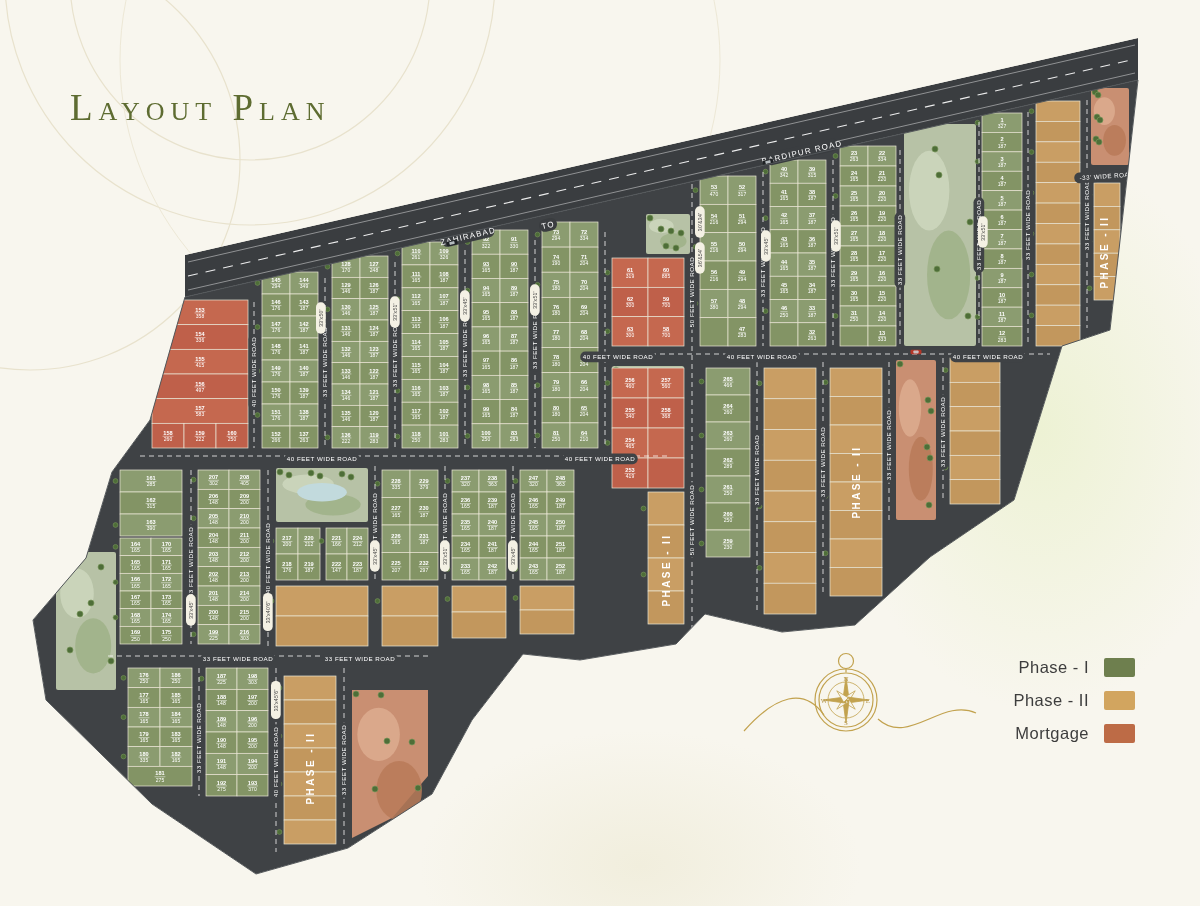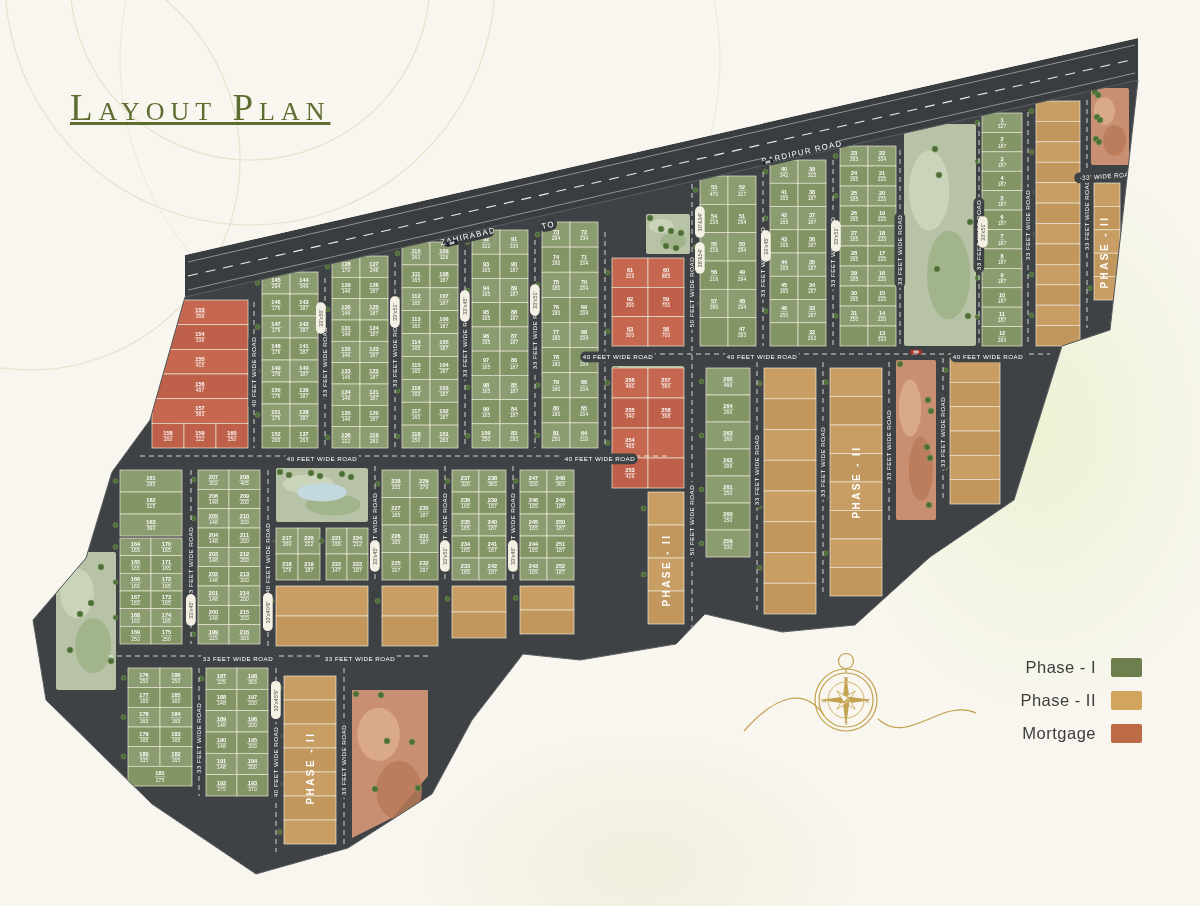--- a/index.html
+++ b/index.html
@@ -4,25 +4,25 @@
 <style>
   html,body{margin:0;padding:0;background:#e9e7dd;}
   .page{position:relative;width:1200px;height:906px;background:#f8f6ee;overflow:hidden;
         font-family:"Liberation Sans",sans-serif;}
   .decor{position:absolute;inset:0;pointer-events:none;}
   .right-glow{position:absolute;right:-70px;top:110px;width:460px;height:640px;
         background:radial-gradient(ellipse at center,#edf2d4 0%,rgba(237,242,212,0) 62%);}
   .bottom-glow{position:absolute;left:380px;bottom:-120px;width:520px;height:320px;
         background:radial-gradient(ellipse at center,#f1eedd 0%,rgba(241,238,221,0) 60%);}
   .title{position:absolute;left:70px;top:86px;font-family:"Liberation Serif",serif;
-        font-variant:small-caps;font-size:37px;letter-spacing:6px;color:#5e6c31;font-weight:500;text-decoration:underline;}
+        font-variant:small-caps;font-size:37px;letter-spacing:6px;color:#5e6c31;font-weight:500;}
   #plan{position:absolute;left:0;top:0;}
   #plan text{font-family:"Liberation Sans",sans-serif;}
   .legend{position:absolute;right:58px;top:644px;width:170px;}
-  .legend-row{display:flex;align-items:center;justify-content:flex-end;gap:15px;margin:14px 0;
+  .legend-row{display:flex;align-items:center;justify-content:flex-end;gap:15px;margin:14px 7px;
         font-size:16.5px;color:#3d3d3d;letter-spacing:.5px;}
   .legend-swatch{width:31px;height:19px;border-radius:2px;display:inline-block;}
   .compass{position:absolute;left:742px;top:625px;}
 </style>
 </head>
 <body>
 
 <div class="page">
 
   <svg class="decor" width="1200" height="906">

